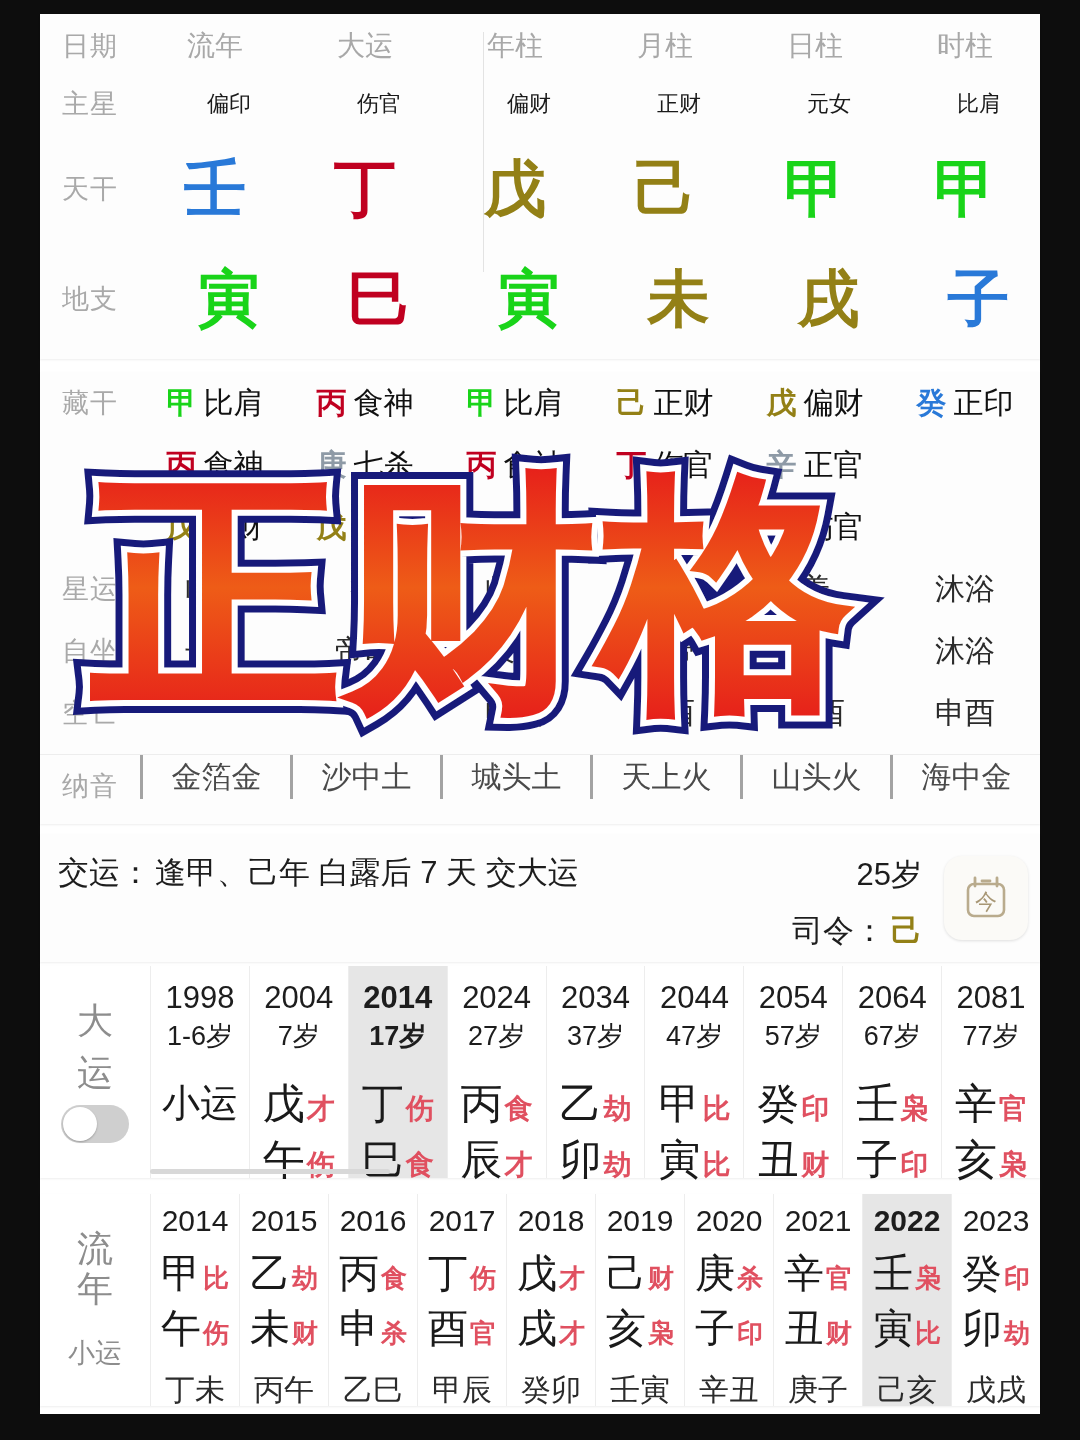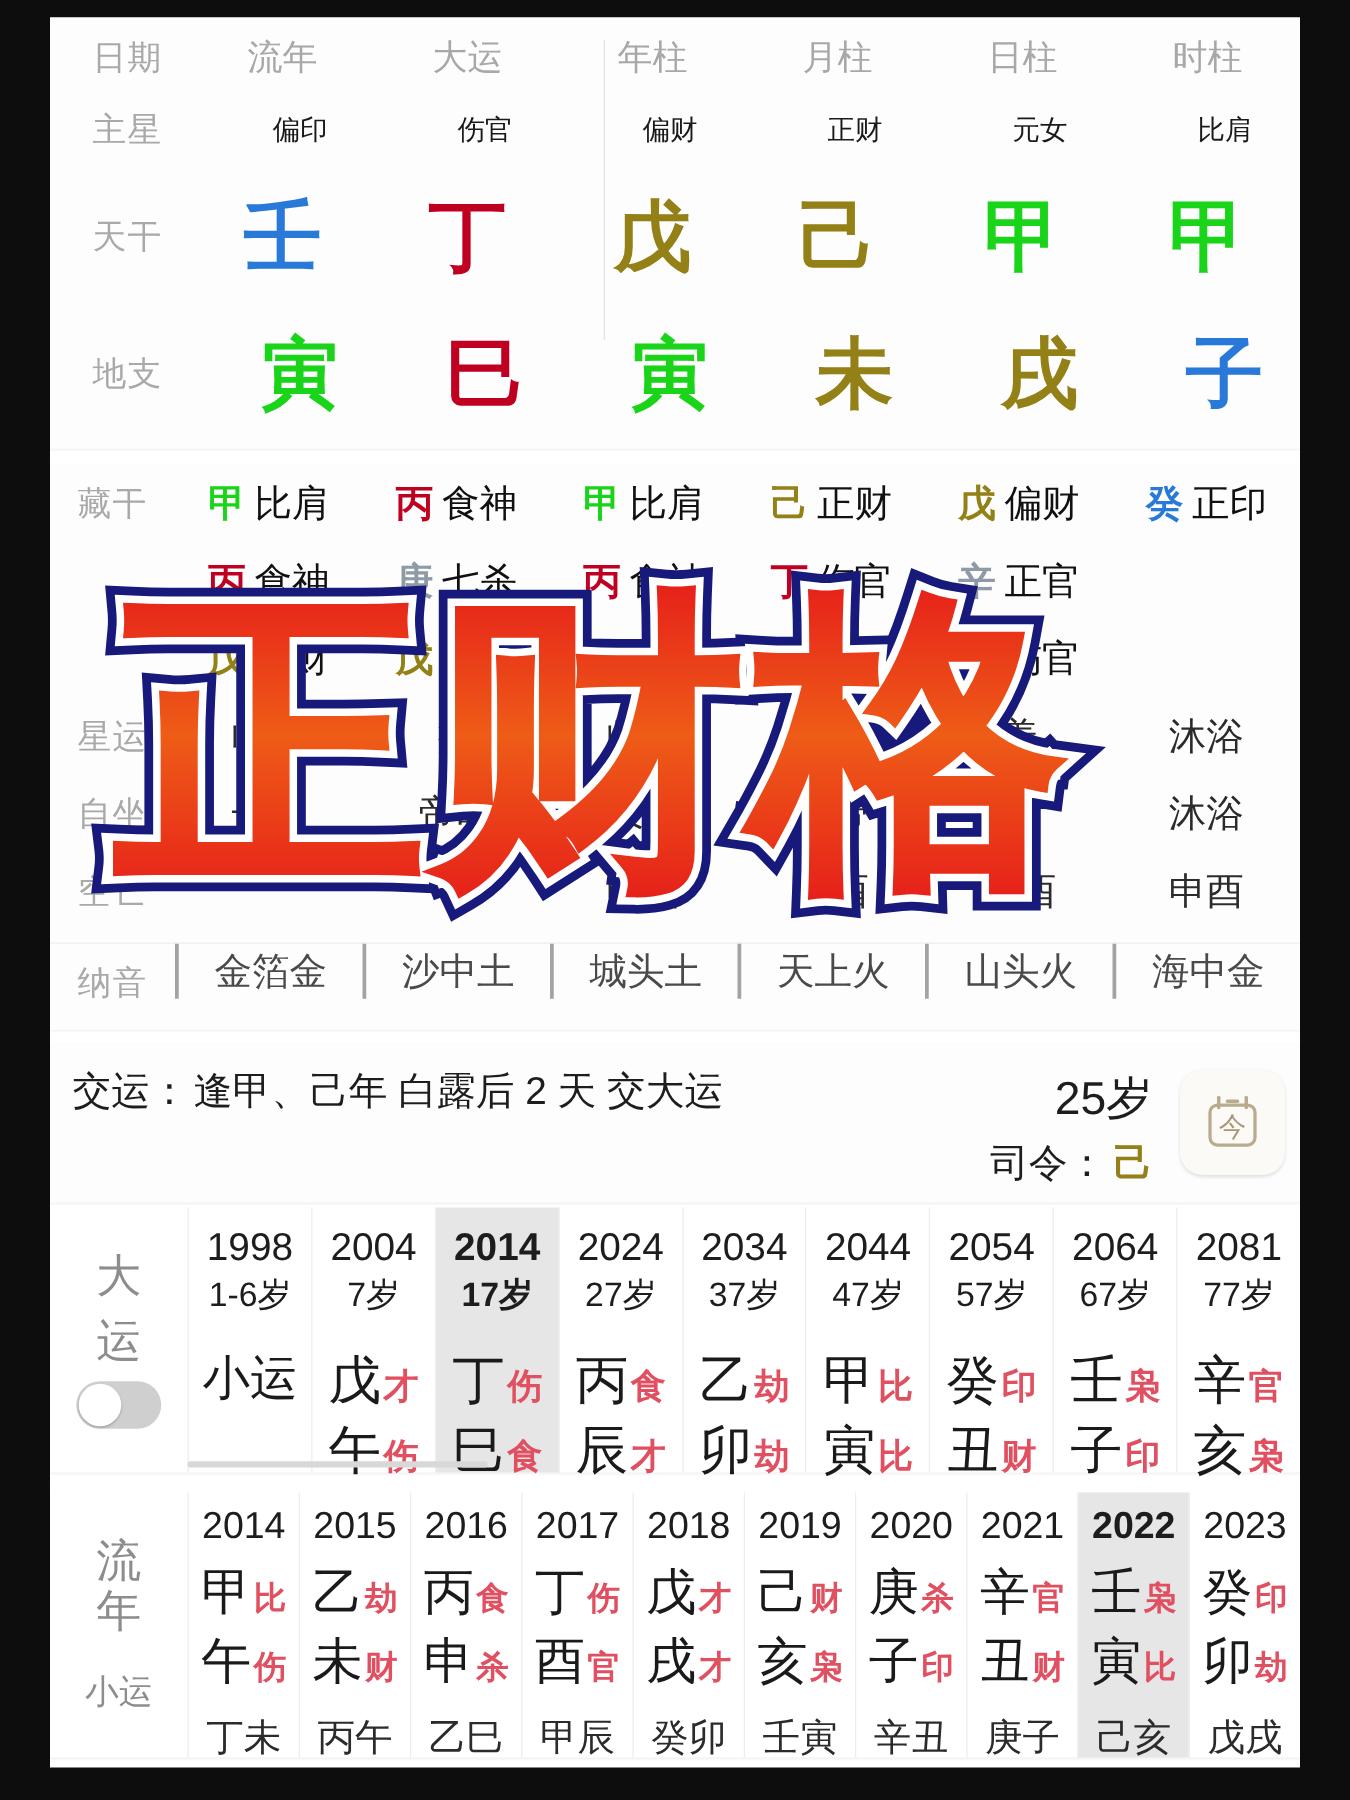--- a/index.html
+++ b/index.html
@@ -41,21 +41,20 @@
     display: flex; align-items: center; justify-content: center;
     text-align: center;
   }
 
   
   #pillars {
     position: absolute; left: 0; top: 0;
     width: 1000px; height: 345px;
     background: #fdfdfd;
     padding-top: 4px;
-    padding-left: 12px;
   }
   #pillars .divider {
     position: absolute;
     left: 443px; top: 18px;
     width: 1px; height: 240px;
     background: #e3e3e3;
   }
   .row-head { height: 56px; }
   .row-head .cell { font-size: 28px; color: #a8a8a8; }
   .row-star { height: 60px; gap: 28px; }
@@ -110,21 +109,21 @@
     background: #fdfdfd;
     padding: 14px 22px 0 18px;
   }
   .info-line {
     display: flex; align-items: center;
     height: 50px;
     font-size: 31px; color: #1d1d1d;
   }
   .info-line .k { color: #1d1d1d; }
   .info-line .v { margin-left: 4px; }
-  #age-value { position: absolute; right: 118px; top: 20px; font-size: 37px; color:#1d1d1d; }
+  #age-value { position: absolute; right: 118px; top: 20px; font-size: 31px; color:#1d1d1d; }
   #siling { position: absolute; right: 118px; top: 76px; font-size: 31px; color:#1d1d1d; }
   #siling .val { color: #938016; font-weight: 700; margin-left: 6px; }
   #today-btn {
     position: absolute; right: 12px; top: 22px;
     width: 84px; height: 84px;
     border-radius: 18px;
     background: #fbfaf7;
     box-shadow: 0 1px 3px rgba(0,0,0,.12);
     display: flex; align-items: center; justify-content: center;
   }
@@ -430,21 +429,21 @@
         <div class="cell">城头土</div>
         <div class="cell">天上火</div>
         <div class="cell">山头火</div>
         <div class="cell">海中金</div>
       </div>
     </div>
 
     <div id="info" class="card">
       <div class="info-line">
         <span class="k">交运：</span>
-        <span class="v">逢甲、己年 白露后 2 天 交大运</span>
+        <span class="v">逢甲、己年 白露后 7 天 交大运</span>
       </div>
       <div id="age-value">25岁</div>
       <div id="siling">
         <span>司令：</span><span class="val">己</span>
       </div>
       <div id="today-btn">
         <svg width="54" height="54" viewBox="0 0 54 54">
           <rect x="9" y="13" width="36" height="32" rx="6" fill="none" stroke="#b9ab8d" stroke-width="2.6"></rect>
           <line x1="16" y1="7" x2="16" y2="15" stroke="#b9ab8d" stroke-width="2.8" stroke-linecap="round"></line>
           <line x1="38" y1="7" x2="38" y2="15" stroke="#b9ab8d" stroke-width="2.8" stroke-linecap="round"></line>

